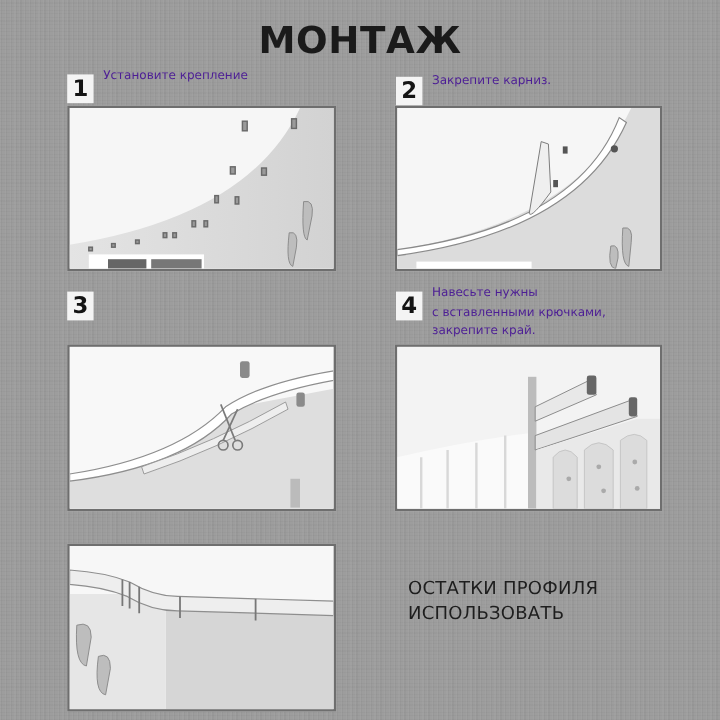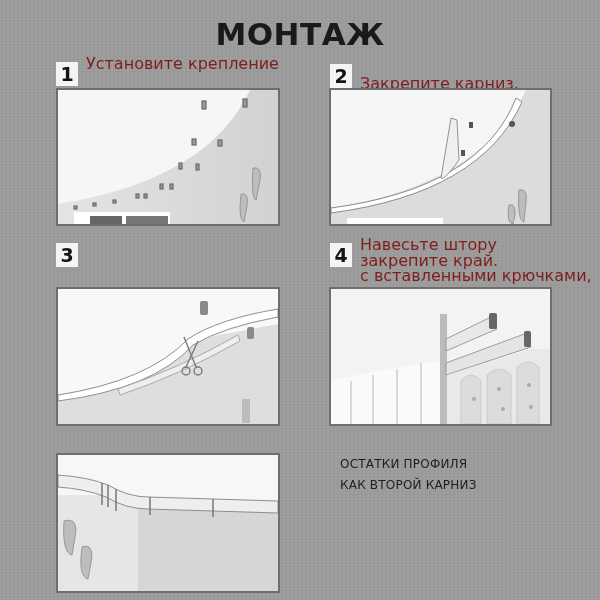--- a/index.html
+++ b/index.html
@@ -18,60 +18,60 @@
       text-align: center; font-size: 31px; letter-spacing: 0.5px;
       font-weight: 600; color: #1a1a1a;
       font-family: "DejaVu Sans", sans-serif;
     }
     .step-header { position: absolute; display: flex; align-items: flex-start; }
     .badge {
       width: 22px; height: 24px; background: #f4f4f4; color: #141414;
       font-weight: bold; font-size: 19px; line-height: 24px; text-align: center;
       margin-right: 8px; margin-top: 6px; flex: none;
     }
-    .step-text { font-size: 16px; line-height: 15.5px; color: #7f1d1d; }
+    .step-text { font-size: 10px; line-height: 15.5px; color: #4c1d95; }
     .panel {
       position: absolute; background: #f2f2f2;
       border: 2px solid #6e6e6e; overflow: hidden;
     }
     .panel svg { display: block; width: 100%; height: 100%; }
     .side-note {
-      position: absolute; left: 340px; top: 454px;
-      font-size: 12px; line-height: 21px; color: #1e1e1e; letter-spacing: 0.2px;
+      position: absolute; left: 340px; top: 480px;
+      font-size: 15px; line-height: 21px; color: #1e1e1e; letter-spacing: 0.2px;
     }
   </style>
 </head>
 <body>
 
 <div class="title">МОНТАЖ</div>
 
 <div class="step-header" style="left:56px; top:56px;">
   <div class="badge">1</div>
   <div class="step-text">
     <div>Установите крепление</div>
   </div>
 </div>
 
 <div class="step-header" style="left:330px; top:58px;">
   <div class="badge">2</div>
-  <div class="step-text" style="margin-top:18px;text-align:right;">
+  <div class="step-text" style="margin-top:2px;text-align:right;">
     <div>Закрепите карниз.</div>
   </div>
 </div>
 
 <div class="step-header" style="left:56px; top:237px;">
   <div class="badge">3</div>
 </div>
 
 <div class="step-header" style="left:330px; top:237px;">
   <div class="badge">4</div>
   <div class="step-text">
-    <div>Навесьте штору</div>
+    <div>Навесьте нужны</div>
+    <div>с вставленными крючками,</div>
     <div>закрепите край.</div>
-    <div>с вставленными крючками,</div>
   </div>
 </div>
 
 <div class="panel" style="left:56px; top:88px; width:224px; height:138px;">
   <svg viewBox="0 0 220 134" preserveAspectRatio="none">
     <defs>
       <linearGradient id="wall1" x1="0" y1="0" x2="1" y2="0">
         <stop offset="0" stop-color="#e4e4e4"></stop>
           <stop offset="1" stop-color="#d2d2d2"></stop>
       </linearGradient>
@@ -186,14 +186,14 @@
     </g>
     <g fill="#bdbdbd" stroke="#8a8a8a" stroke-width="0.8">
       <path d="M6 66 Q18 62 18 76 L14 100 Q4 98 6 66 Z"></path>
       <path d="M24 92 Q34 88 34 102 L30 124 Q20 122 24 92 Z"></path>
     </g>
   </svg>
 </div>
 
 <div class="side-note">
   <div>ОСТАТКИ ПРОФИЛЯ</div>
-  <div>КАК ВТОРОЙ КАРНИЗ</div>
+  <div>ИСПОЛЬЗОВАТЬ</div>
 </div>
 
 </body></html>

